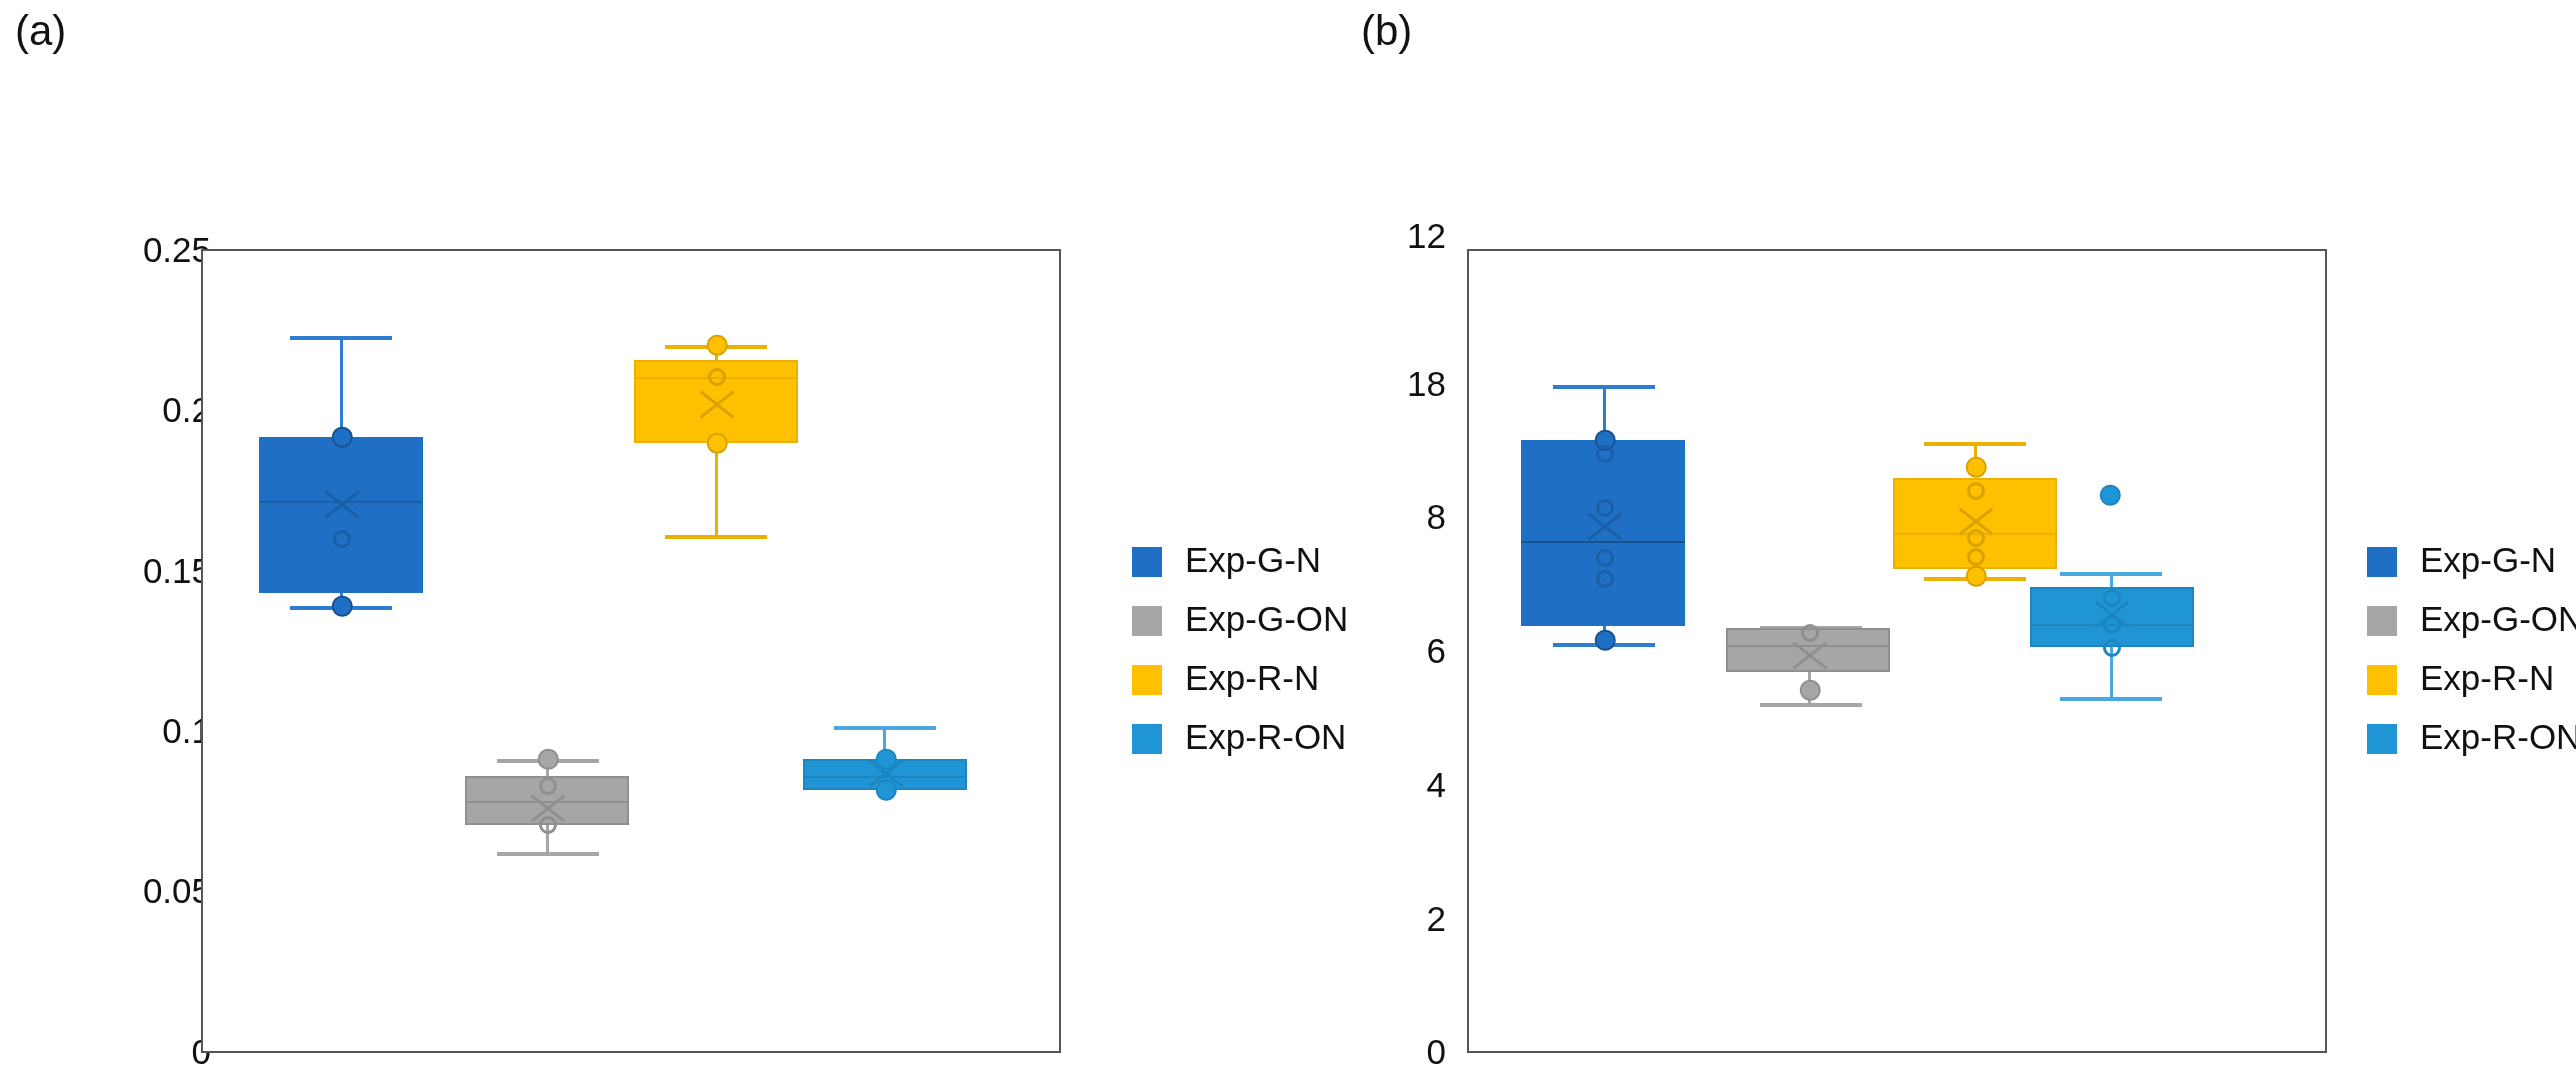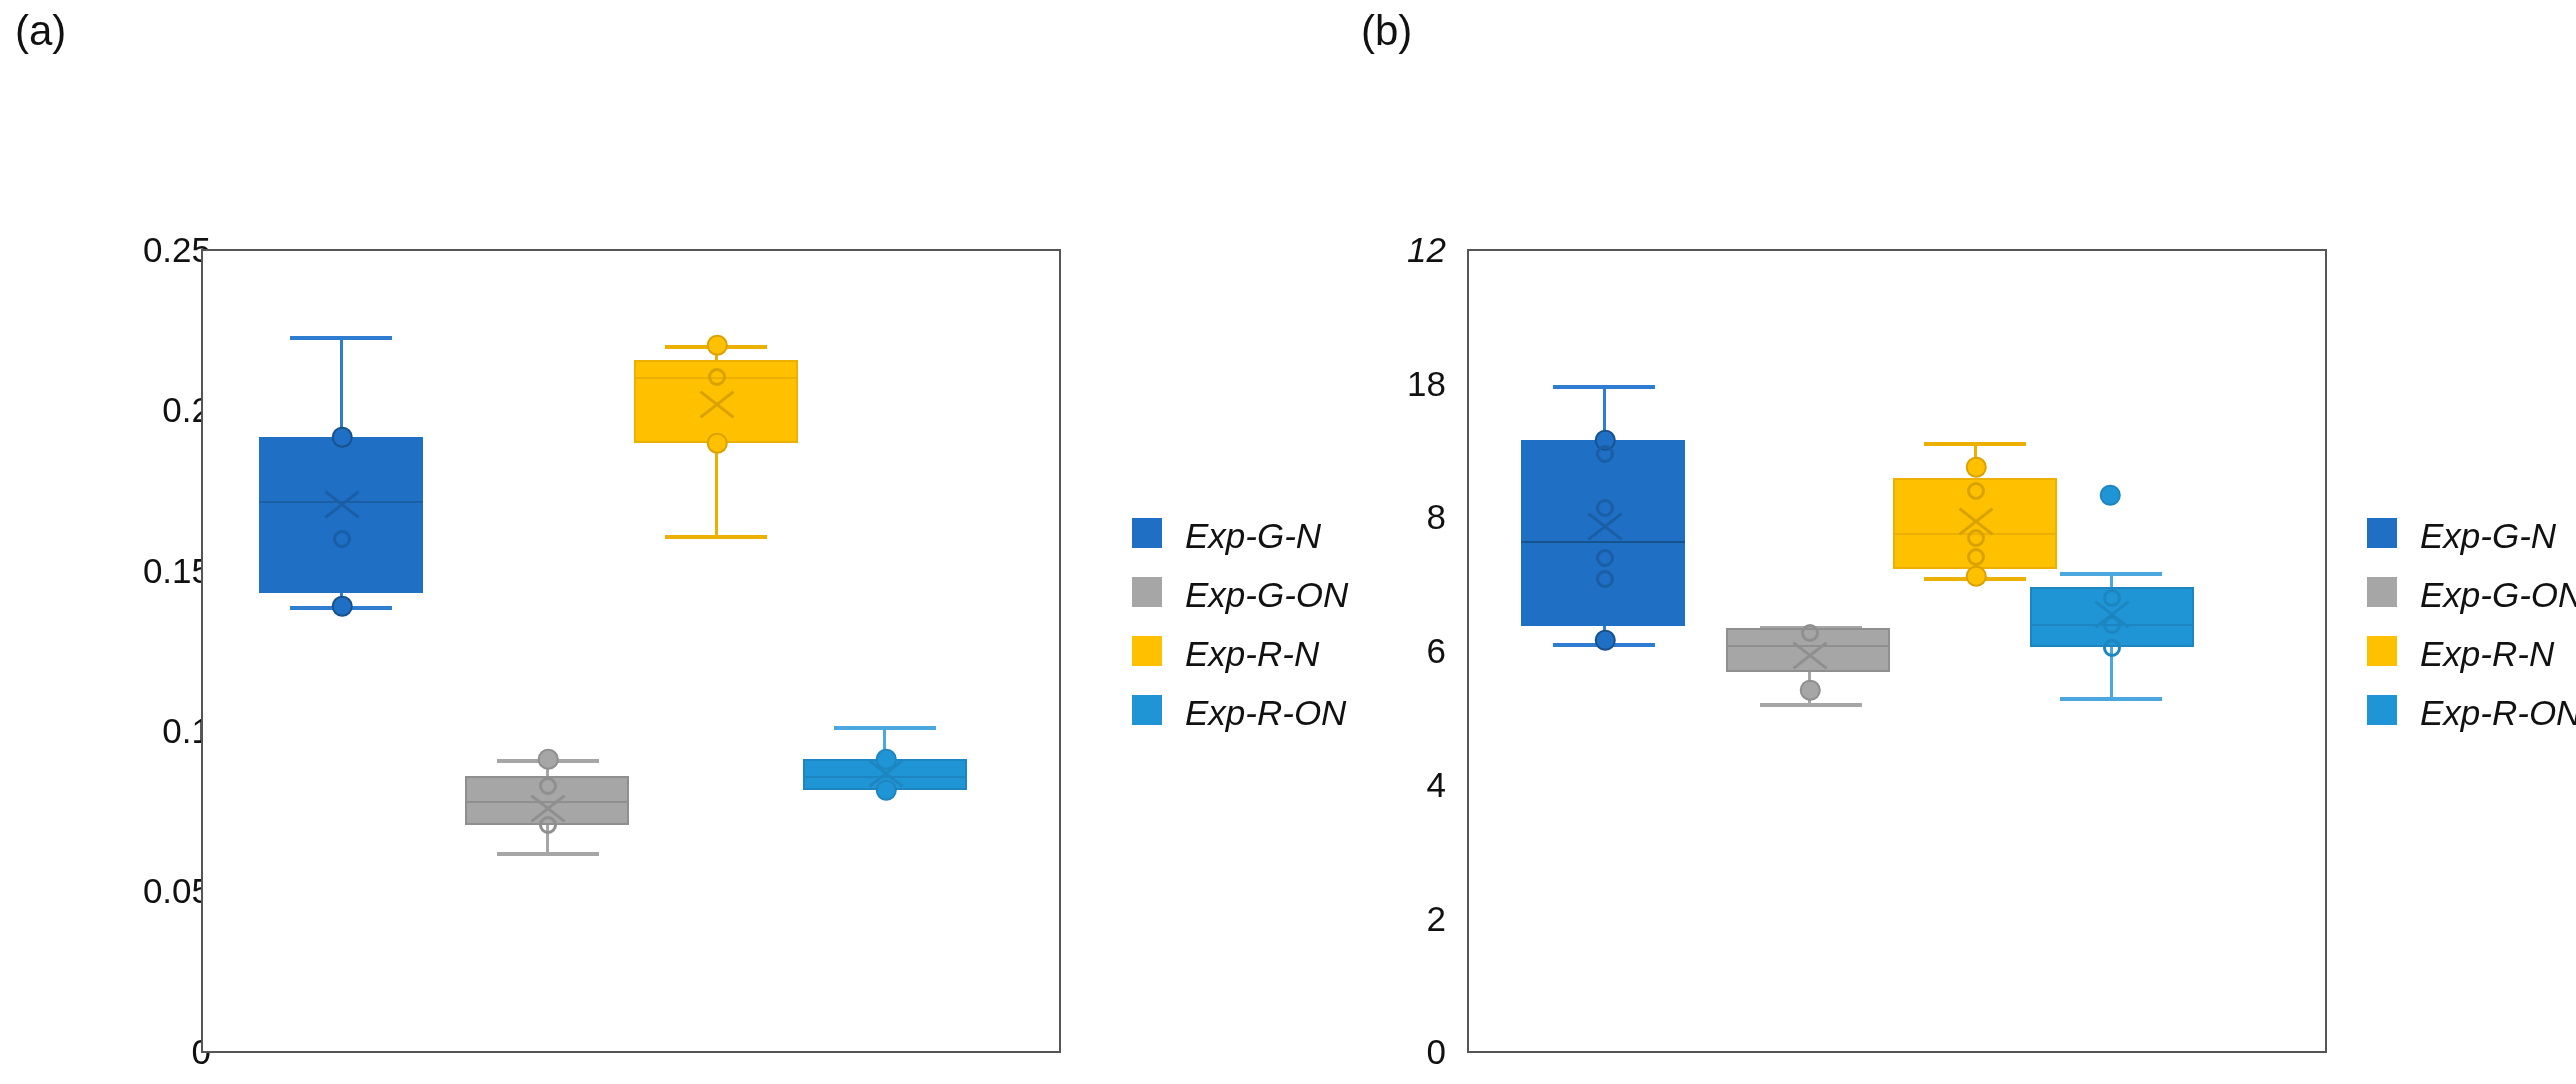--- a/index.html
+++ b/index.html
@@ -5,21 +5,21 @@
   html,body{margin:0;padding:0;background:#ffffff;}
   body{width:2576px;height:1085px;font-family:"Liberation Sans",sans-serif;color:#0a0a0a;overflow:hidden;}
   .canvas{position:relative;width:2576px;height:1085px;background:#fff;}
   .panel-label{position:absolute;font-size:42px;line-height:1;color:#111;}
   .panel-title{position:absolute;text-align:center;font-size:38px;line-height:1.18;color:#111;}
   .panel-title .ln{display:block;white-space:nowrap;}
   sub{font-size:0.62em;vertical-align:-0.28em;}
   .plotframe{position:absolute;border:2px solid #555;background:#fff;box-sizing:border-box;}
   .ytick{position:absolute;font-size:35px;line-height:1;color:#111;text-align:right;transform:translateY(-50%);white-space:nowrap;}
   .legend{position:absolute;}
-  .legend-row{display:flex;align-items:flex-start;height:59px;font-style:italic;}
+  .legend-row{display:flex;align-items:flex-end;height:59px;}
   .legend-swatch{width:30px;height:30px;flex:0 0 30px;}
   .legend-text{margin-left:23px;font-size:35px;line-height:1;color:#111;white-space:nowrap;}
   .bx{position:absolute;}
   .bx .box{position:absolute;box-sizing:border-box;border-width:2.7px;border-style:solid;}
   .bx .median{position:absolute;height:0;border-top-width:2.7px;border-top-style:solid;}
   .bx .wline{position:absolute;width:0;border-left-width:3.4px;border-left-style:solid;}
   .bx .cap{position:absolute;height:0;border-top-width:4.1px;border-top-style:solid;}
   .bx .pt-open{position:absolute;width:18px;height:18px;border-radius:50%;border-width:3.4px;border-style:solid;background:transparent;box-sizing:border-box;transform:translate(-50%,-50%);}
   .bx .pt-fill{position:absolute;width:20.5px;height:20.5px;border-radius:50%;box-sizing:border-box;transform:translate(-50%,-50%);}
   .bx .mean{position:absolute;width:42px;height:42px;transform:translate(-50%,-50%);}
@@ -122,21 +122,21 @@
     </div>
     <div class="legend-row">
       <span class="legend-swatch" style="background:#2095d5;"></span>
       <span class="legend-text">Exp-R-ON</span>
     </div>
   </div>
 
   <div class="panel-label" style="left:1361px;top:9.6px;">(b)</div>
 
 
-  <div class="ytick" style="left:1337px;top:249px;width:109px;font-style:italic;">12</div>
+  <div class="ytick" style="left:1337px;top:235px;width:109px;">12</div>
   <div class="ytick" style="left:1337px;top:383px;width:109px;">18</div>
   <div class="ytick" style="left:1337px;top:516px;width:109px;">8</div>
   <div class="ytick" style="left:1337px;top:650px;width:109px;">6</div>
   <div class="ytick" style="left:1337px;top:784px;width:109px;">4</div>
   <div class="ytick" style="left:1337px;top:918px;width:109px;">2</div>
   <div class="ytick" style="left:1337px;top:1051px;width:109px;">0</div>
 
   <div class="plotframe" style="left:1467px;top:249px;width:860px;height:804px;"></div>
 
   <div class="bx">

